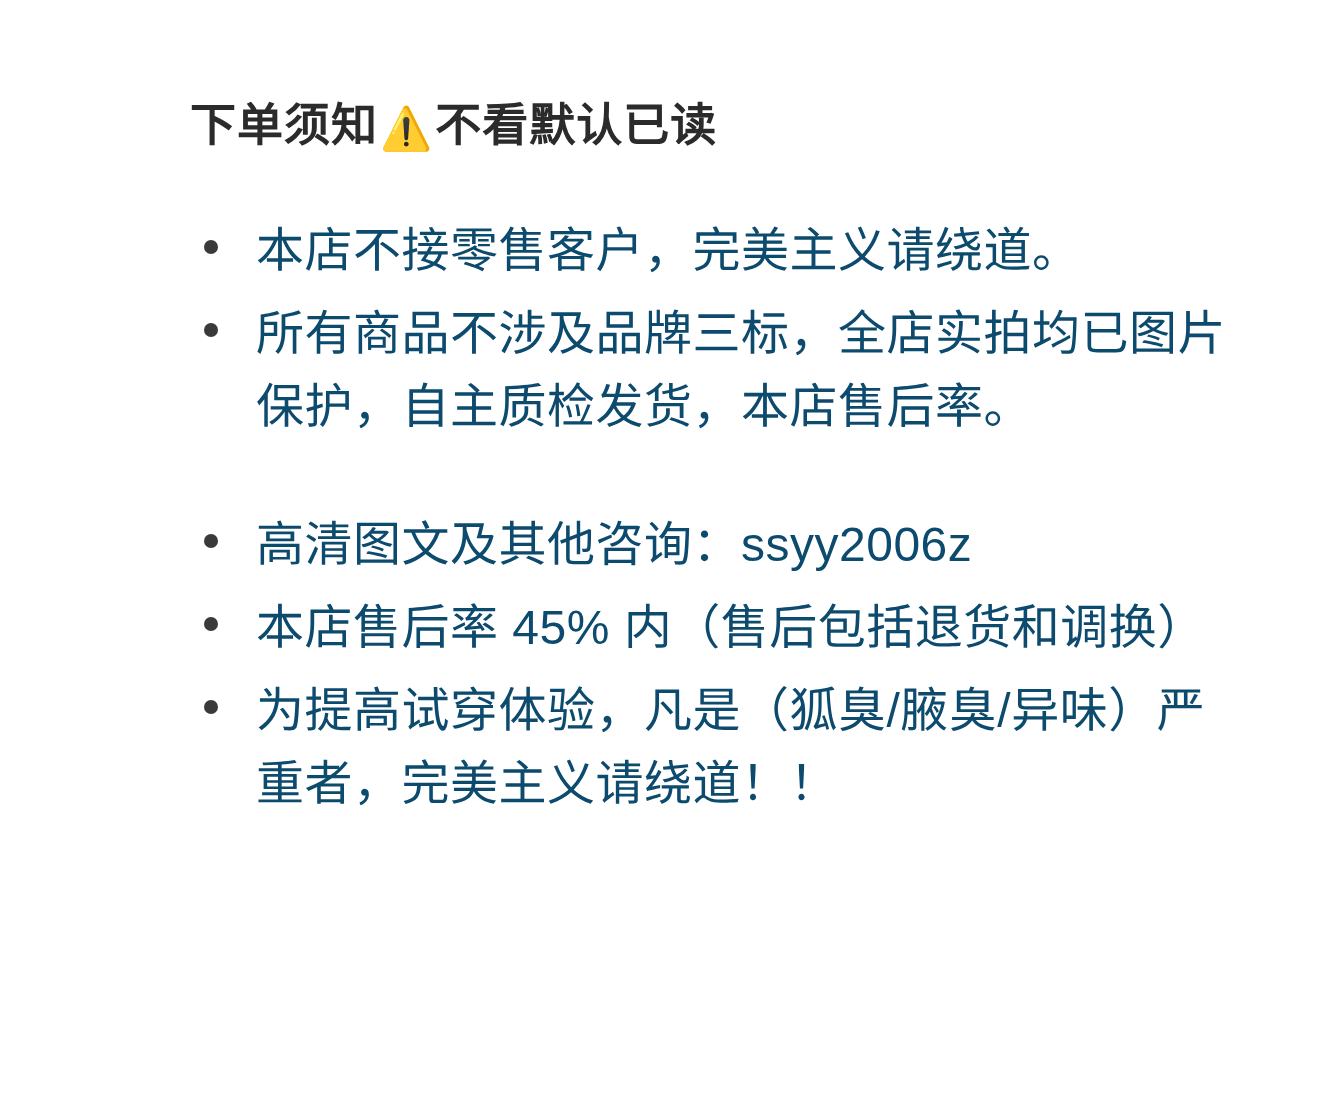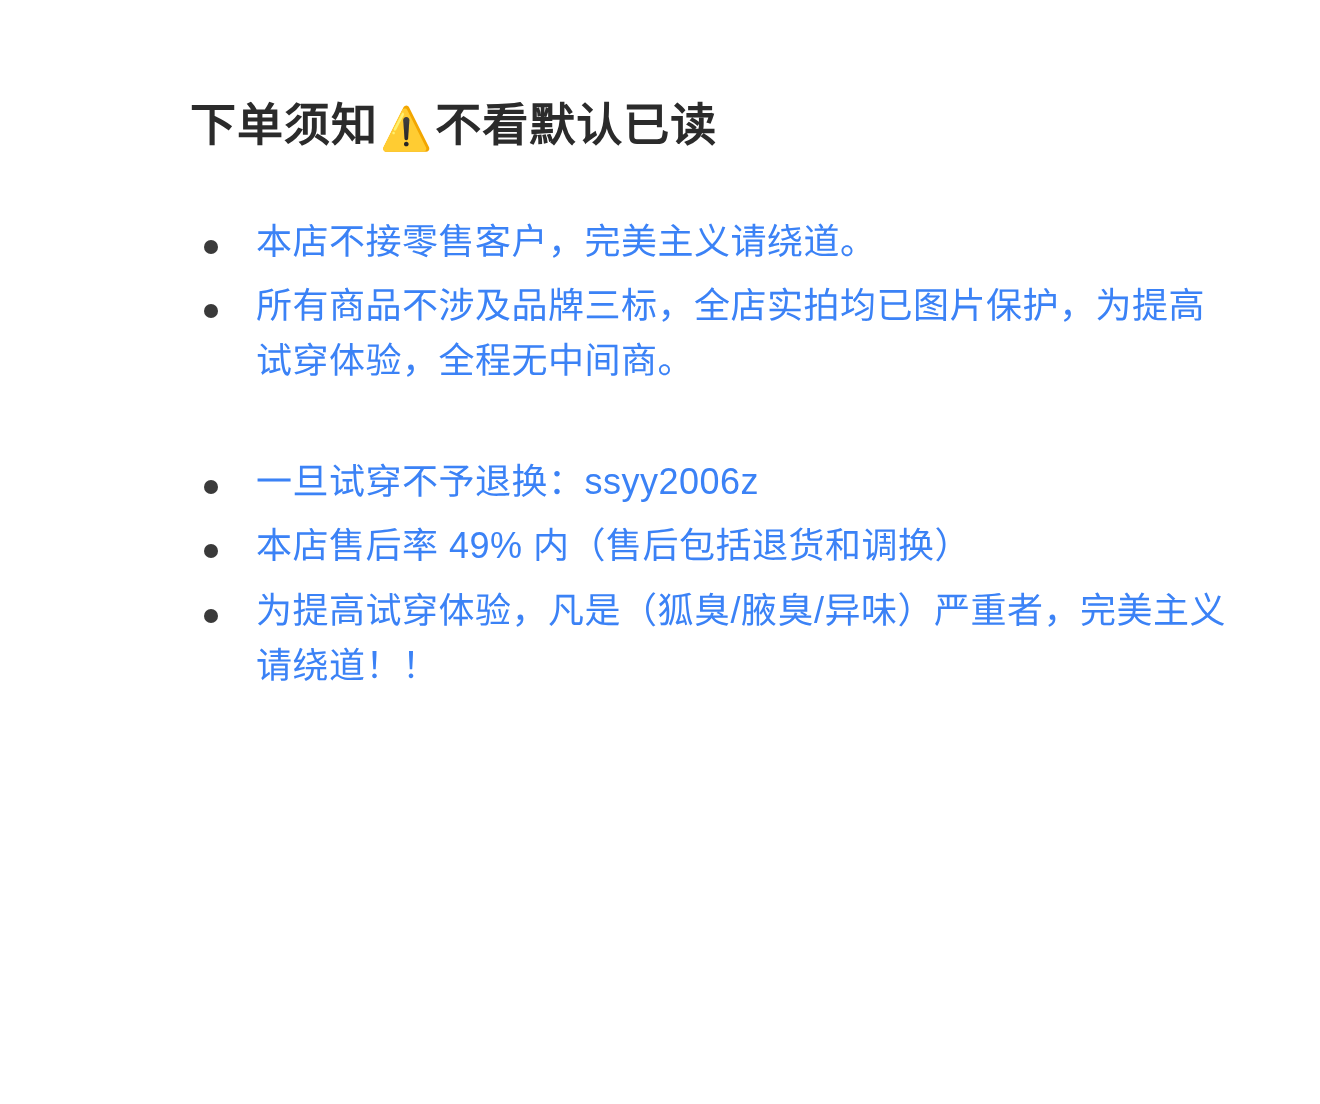--- a/index.html
+++ b/index.html
@@ -35,23 +35,23 @@
     vertical-align: -2px;
     margin: 0 2px;
   }
   ul.bullets {
     list-style: none;
     margin: 0;
     padding: 0;
   }
   ul.bullets li {
     position: relative;
-    font-size: 36px;
+    font-size: 48px;
     line-height: 1.52;
-    color: #3b82f6;
+    color: #0c4a6e;
     padding-left: 66px;
     margin-bottom: 10px;
     letter-spacing: 0.5px;
   }
   ul.bullets li .dot {
     position: absolute;
     left: 14px;
     top: 25px;
     width: 14px;
     height: 14px;
@@ -71,34 +71,34 @@
     <span>下单须知</span><span class="warn-emoji">⚠️</span><span>不看默认已读</span>
   </h1>
 
   <ul class="bullets">
     <li>
       <span class="dot"></span>
       <span>本店不接零售客户，完美主义请绕道。</span>
     </li>
     <li>
       <span class="dot"></span>
-      <span>所有商品不涉及品牌三标，全店实拍均已图片保护，为提高试穿体验，全程无中间商。</span>
+      <span>所有商品不涉及品牌三标，全店实拍均已图片保护，自主质检发货，本店售后率。</span>
     </li>
   </ul>
 
   <div class="group-gap"></div>
 
   <ul class="bullets">
     <li>
       <span class="dot"></span>
-      <span>一旦试穿不予退换：ssyy2006z</span>
+      <span>高清图文及其他咨询：ssyy2006z</span>
     </li>
     <li>
       <span class="dot"></span>
-      <span>本店售后率 49% 内（售后包括退货和调换）</span>
+      <span>本店售后率 45% 内（售后包括退货和调换）</span>
     </li>
     <li>
       <span class="dot"></span>
       <span>为提高试穿体验，凡是（狐臭/腋臭/异味）严重者，完美主义请绕道！！</span>
     </li>
   </ul>
 
 </div>
 
 </body></html>

